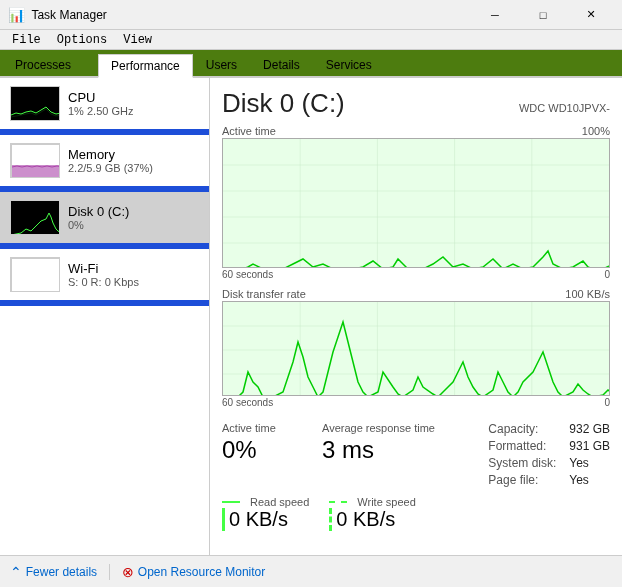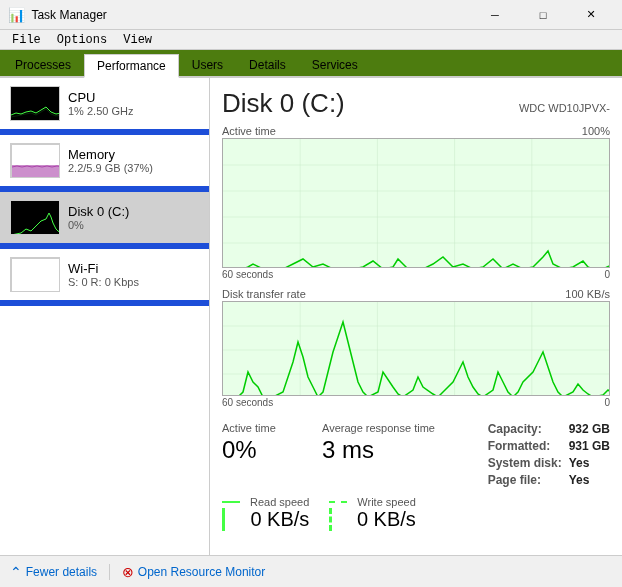--- a/index.html
+++ b/index.html
@@ -49,20 +49,21 @@
       height: 24px;
       display: flex;
       align-items: center;
     }
     .tab.active {
       background: white;
       border-color: #ccc;
       border-bottom: 2px solid white;
       margin-bottom: -2px;
       font-weight: normal;
+      margin-left: 14px;
     }
 
     
     .main-content {
       display: flex;
       height: calc(587px - 30px - 20px - 28px - 32px);
     }
 
     
     .sidebar {
@@ -142,25 +143,25 @@
       gap: 20px;
       margin-top: 6px;
     }
     .stat-block { min-width: 80px; }
     .stat-label { font-size: 11px; color: #555; margin-bottom: 2px; }
     .stat-value-small { font-size: 26px; font-weight: 300; }
 
     
     .speed-block { display: flex; flex-direction: column; }
     .speed-label-row { display: flex; align-items: center; gap: 6px; font-size: 11px; color: #555; }
-    .speed-value { font-size: 18px; font-weight: 300; text-align: right; }
+    .speed-value { font-size: 18px; font-weight: 300; }
 
     
     .info-table { margin-left: auto; font-size: 12px; }
-    .info-row { display: flex; gap: 1px; margin-bottom: 3px; font-weight: bold; }
+    .info-row { display: flex; gap: 1px; margin-bottom: 3px; }
     .info-key { color: #555; min-width: 80px; }
     .info-val { color: #222; }
 
     
     .bottom-bar {
       height: 32px;
       background: #f0f0f0;
       border-top: 1px solid #ccc;
       display: flex;
       align-items: center;

